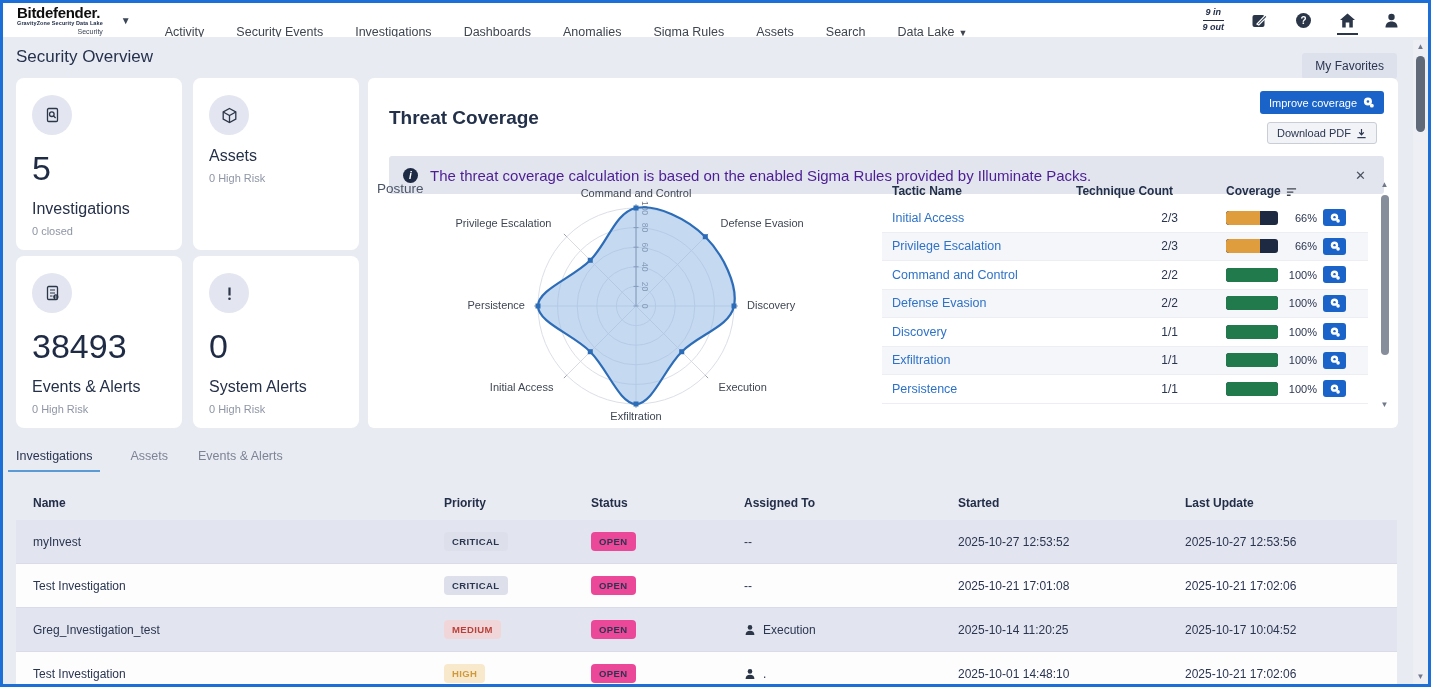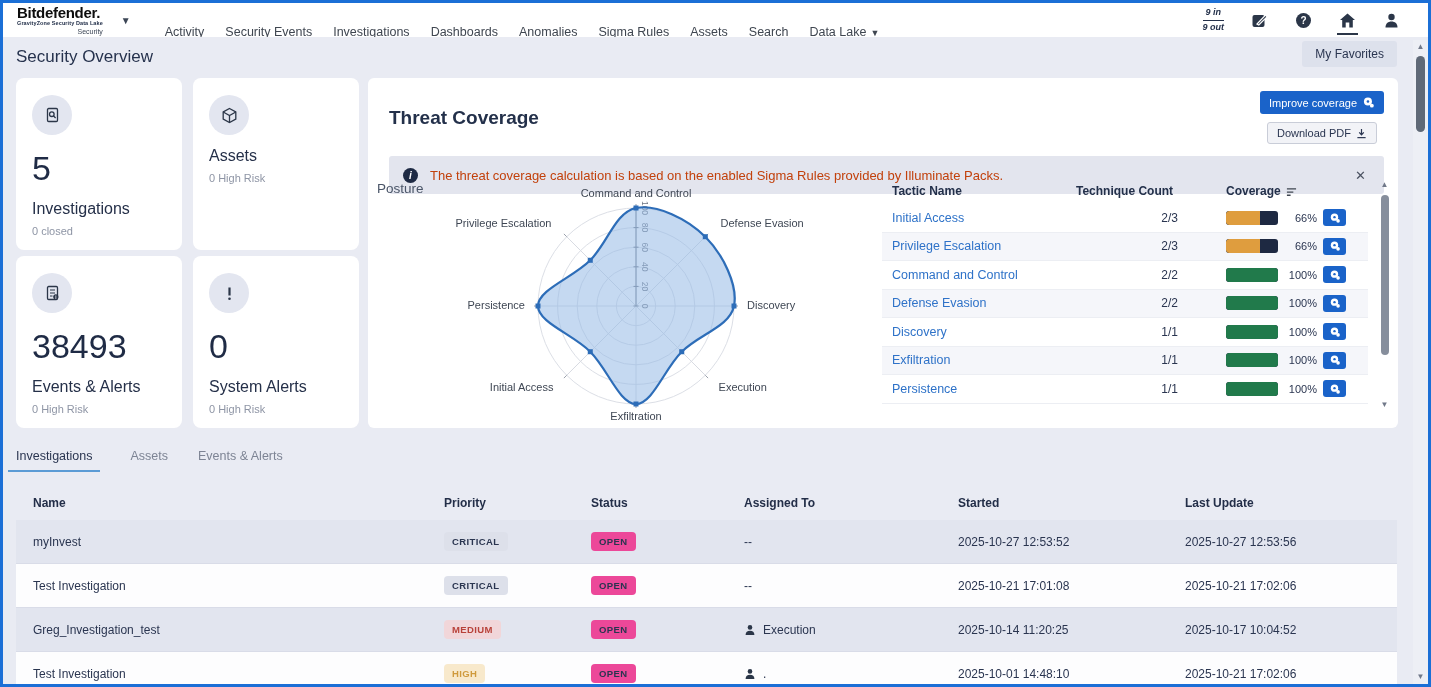--- a/index.html
+++ b/index.html
@@ -6,35 +6,35 @@
   html,body { width:1431px; height:687px; font-family:"Liberation Sans", sans-serif; background:#fff; }
   .window { position:relative; width:1431px; height:687px; border:3px solid #1b6fd6; background:#e9ebf3; overflow:hidden; }
 
   
   .topnav { position:absolute; top:0; left:0; right:0; height:34px; background:#fff; display:flex; align-items:center; padding:0 14px; }
   .logo-block { display:flex; flex-direction:column; line-height:1; cursor:pointer; }
   .logo-brand { font-size:15px; font-weight:bold; color:#0d0d0d; letter-spacing:-0.3px; }
   .logo-sub { font-size:5.5px; font-weight:bold; color:#23304a; margin-top:1px; letter-spacing:0.1px; }
   .logo-sub2 { font-size:7px; color:#3c4656; text-align:right; margin-top:1px; }
   .logo-caret { font-size:10px; color:#3c4656; margin:0 0 0 18px; cursor:pointer; }
-  .nav-items { display:flex; list-style:none; margin-left:34px; gap:21px;margin-top:24px; }
+  .nav-items { display:flex; list-style:none; margin-left:34px; gap:32px;margin-top:24px; }
   .nav-items li { font-size:12.5px; color:#3f4650; cursor:pointer; white-space:nowrap; }
   .nav-caret { font-size:9px; color:#3f4650; margin-left:4px; }
   .nav-right { margin-left:auto; display:flex; align-items:center; gap:27px; padding-right:14px; }
   .inout { font-size:9px; font-style:italic; color:#23304a; text-align:center; line-height:1.25; font-weight:bold; }
   .inout .in { border-bottom:1px solid #23304a; padding:0 2px 1px 2px; }
   .inout .out { padding-top:1px; }
   .nav-icon { width:17px; height:17px; color:#2b3648; cursor:pointer; position:relative; }
   .nav-icon svg { width:100%; height:100%; }
   .nav-icon.active:after { content:""; position:absolute; left:-2px; right:-2px; bottom:-6px; height:2px; background:#2b3648; }
 
   
   .page { position:absolute; top:34px; left:0; right:0; bottom:0; background:#e9ebf3; overflow:hidden; }
   .page-title { position:absolute; left:13px; top:10px; font-size:17px; font-weight:500; color:#26324d; }
-  .favorites-btn { position:absolute; right:31px; top:4px; background:#dde1ec; border:none; border-radius:3px; padding:6px 13px; font-size:12px; color:#2a3550; font-family:inherit; cursor:pointer; }
+  .favorites-btn { position:absolute; right:31px; top:16px; background:#dde1ec; border:none; border-radius:3px; padding:6px 13px; font-size:12px; color:#2a3550; font-family:inherit; cursor:pointer; }
 
   
   .page-scrollbar { position:absolute; right:0; top:3px; bottom:0; width:15px; background:#edeff5; display:flex; flex-direction:column; align-items:center; }
   .sb-arrow { font-size:8px; color:#707889; line-height:1; padding:3px 0; cursor:pointer; }
   .sb-thumb { width:9px; border-radius:5px; background:#5f6977; cursor:pointer; }
   .page-scrollbar .sb-thumb { height:76px; margin-top:2px; }
   .page-scrollbar .sb-spacer { flex:1; }
 
   
   .stat-grid { position:absolute; left:13px; top:41px; display:grid; grid-template-columns:166px 166px; grid-auto-rows:172px; gap:6px 11px; }
@@ -49,21 +49,21 @@
   .threat-panel { position:absolute; left:365px; top:41px; width:1030px; height:350px; background:#fff; border-radius:6px; }
   .threat-header { display:flex; align-items:center; padding:13px 14px 0 21px; }
   .threat-title { font-size:19px; color:#23304a; }
   .threat-actions { margin-left:auto; display:flex; gap:8px; align-items:center;flex-direction:column; }
   .btn-improve { background:#1a63c9; color:#fff; border:none; border-radius:3px; font-size:11px; padding:5px 9px; display:flex; align-items:center; gap:5px; font-family:inherit; cursor:pointer; }
   .btn-improve svg { width:13px; height:13px; }
   .btn-download { background:#f2f3f7; color:#2a3550; border:1px solid #c9cdd8; border-radius:3px; font-size:11px; padding:4px 9px; display:flex; align-items:center; gap:5px; font-family:inherit; cursor:pointer; }
   .btn-download svg { width:11px; height:11px; }
   .info-banner { margin:12px 14px 0 21px; background:#e3e5ee; border-radius:3px; height:38px; display:flex; align-items:center; padding:0 14px; }
   .info-circle { width:15px; height:15px; border-radius:50%; background:#1e2a44; color:#fff; font-size:10px; font-weight:bold; display:flex; align-items:center; justify-content:center; font-style:italic; flex:none; }
-  .info-text { font-size:13px; color:#c2410c; margin-left:12px; }
+  .info-text { font-size:15px; color:#4c1d95; margin-left:12px; }
   .banner-close { margin-left:auto; font-size:13px; color:#4a5160; cursor:pointer; padding:2px 4px; }
   .posture-label { position:absolute; left:9px; top:103px; font-size:13.5px; color:#4a5568; }
   .radar-svg { position:absolute; left:6px; top:96px; }
 
   
   .cov-table { position:absolute; left:514px; top:100px; width:486px; }
   .cov-head { display:flex; align-items:center; height:26px; font-size:12px; font-weight:bold; color:#23304a; }
   .cov-col-tactic { flex:1; padding-left:10px; }
   .cov-col-count { width:150px; text-align:left; padding-right:48px; }
   .cov-col-cover { width:142px; display:flex; align-items:center; gap:5px; }

